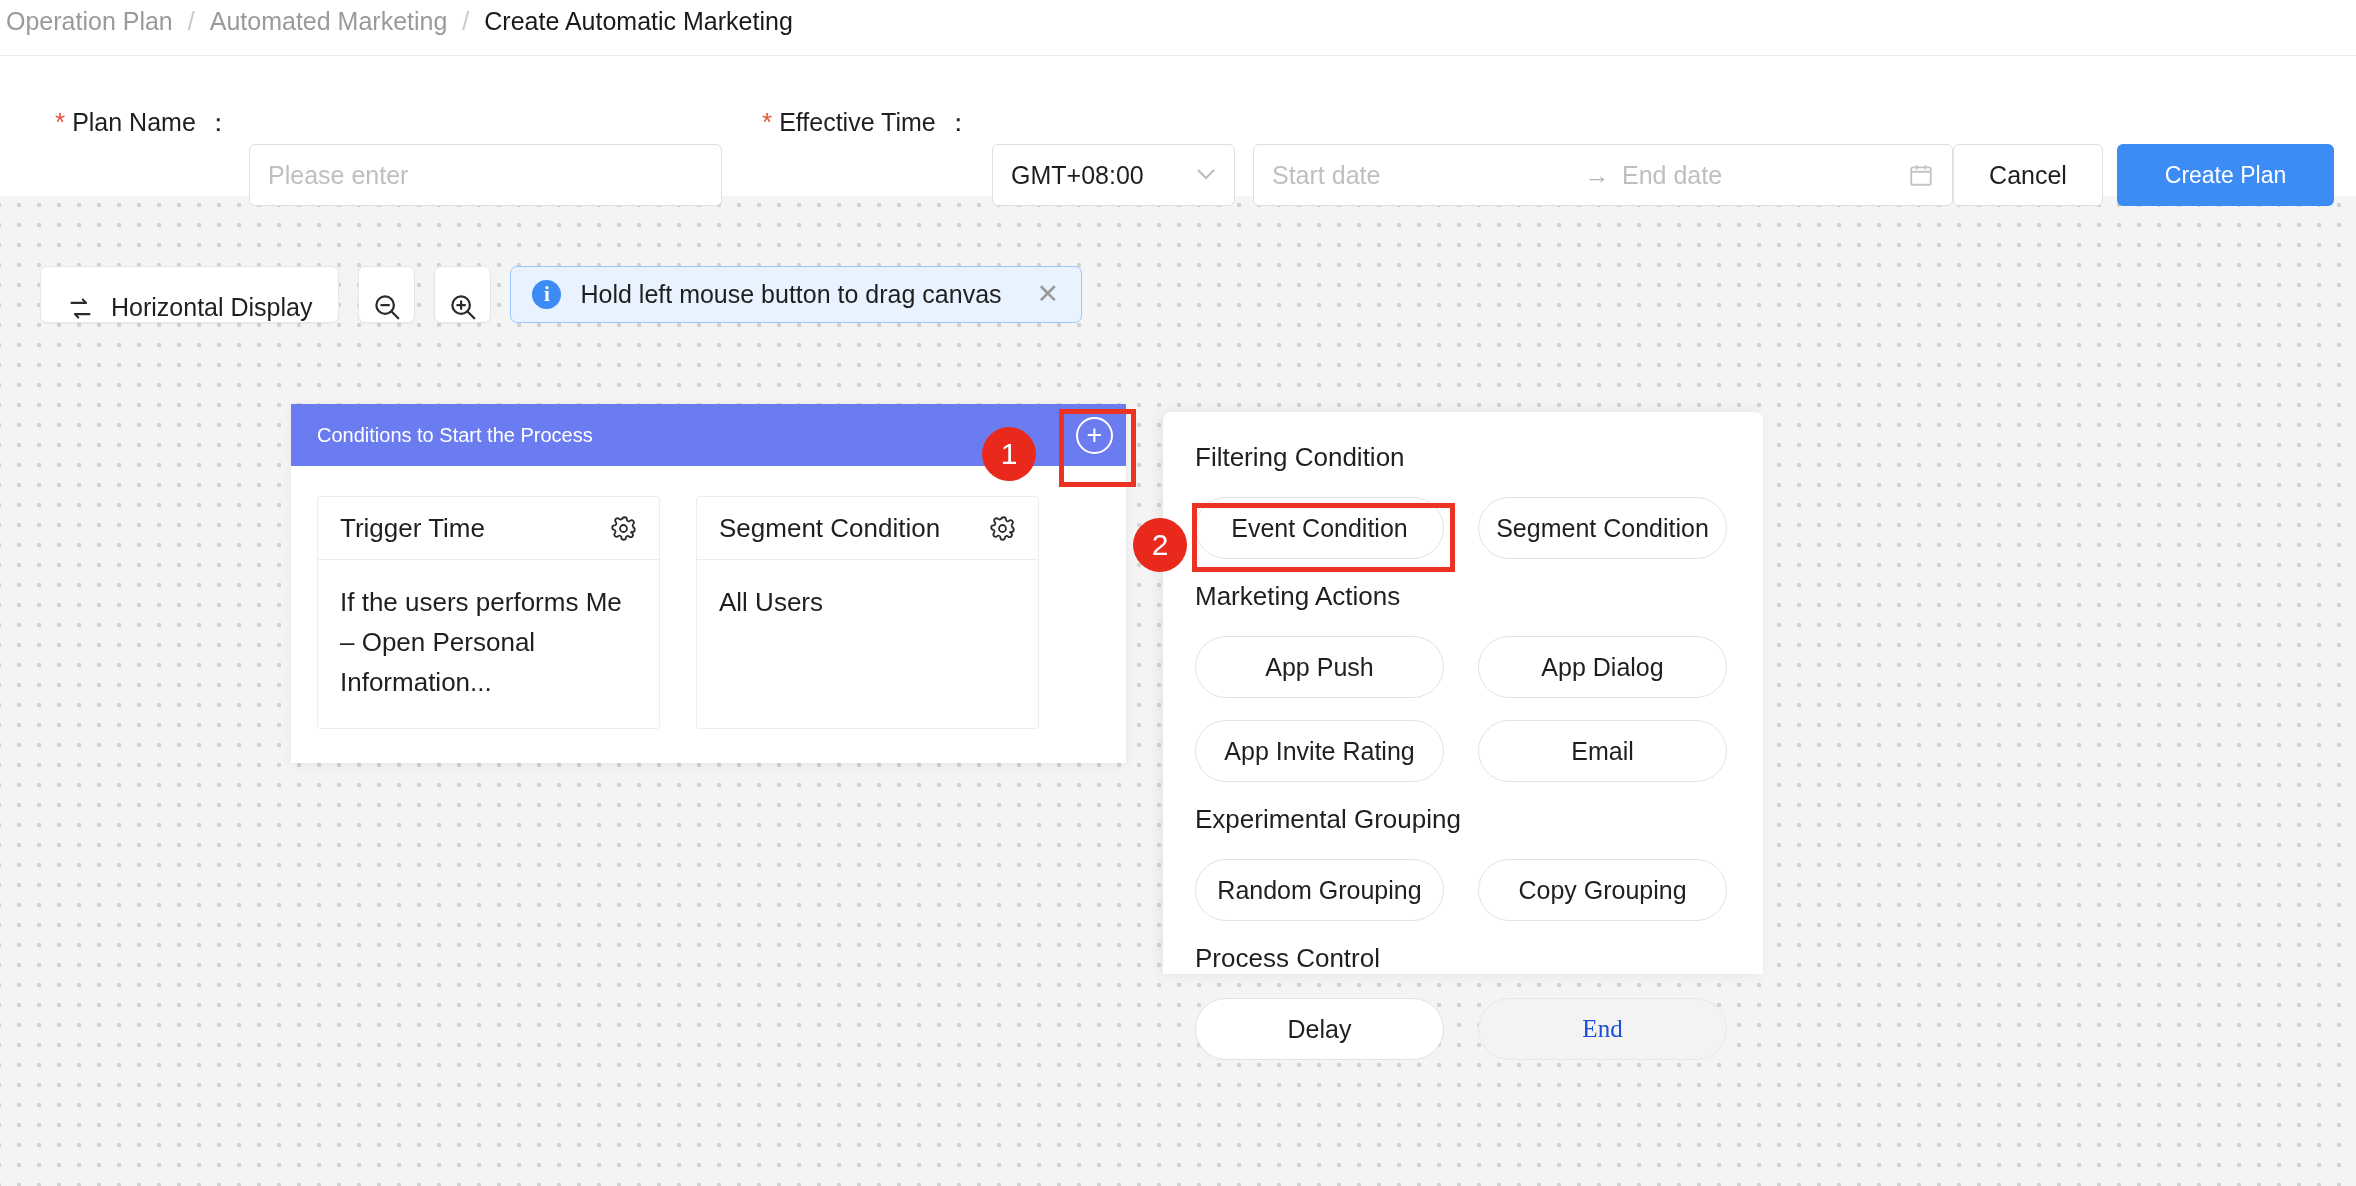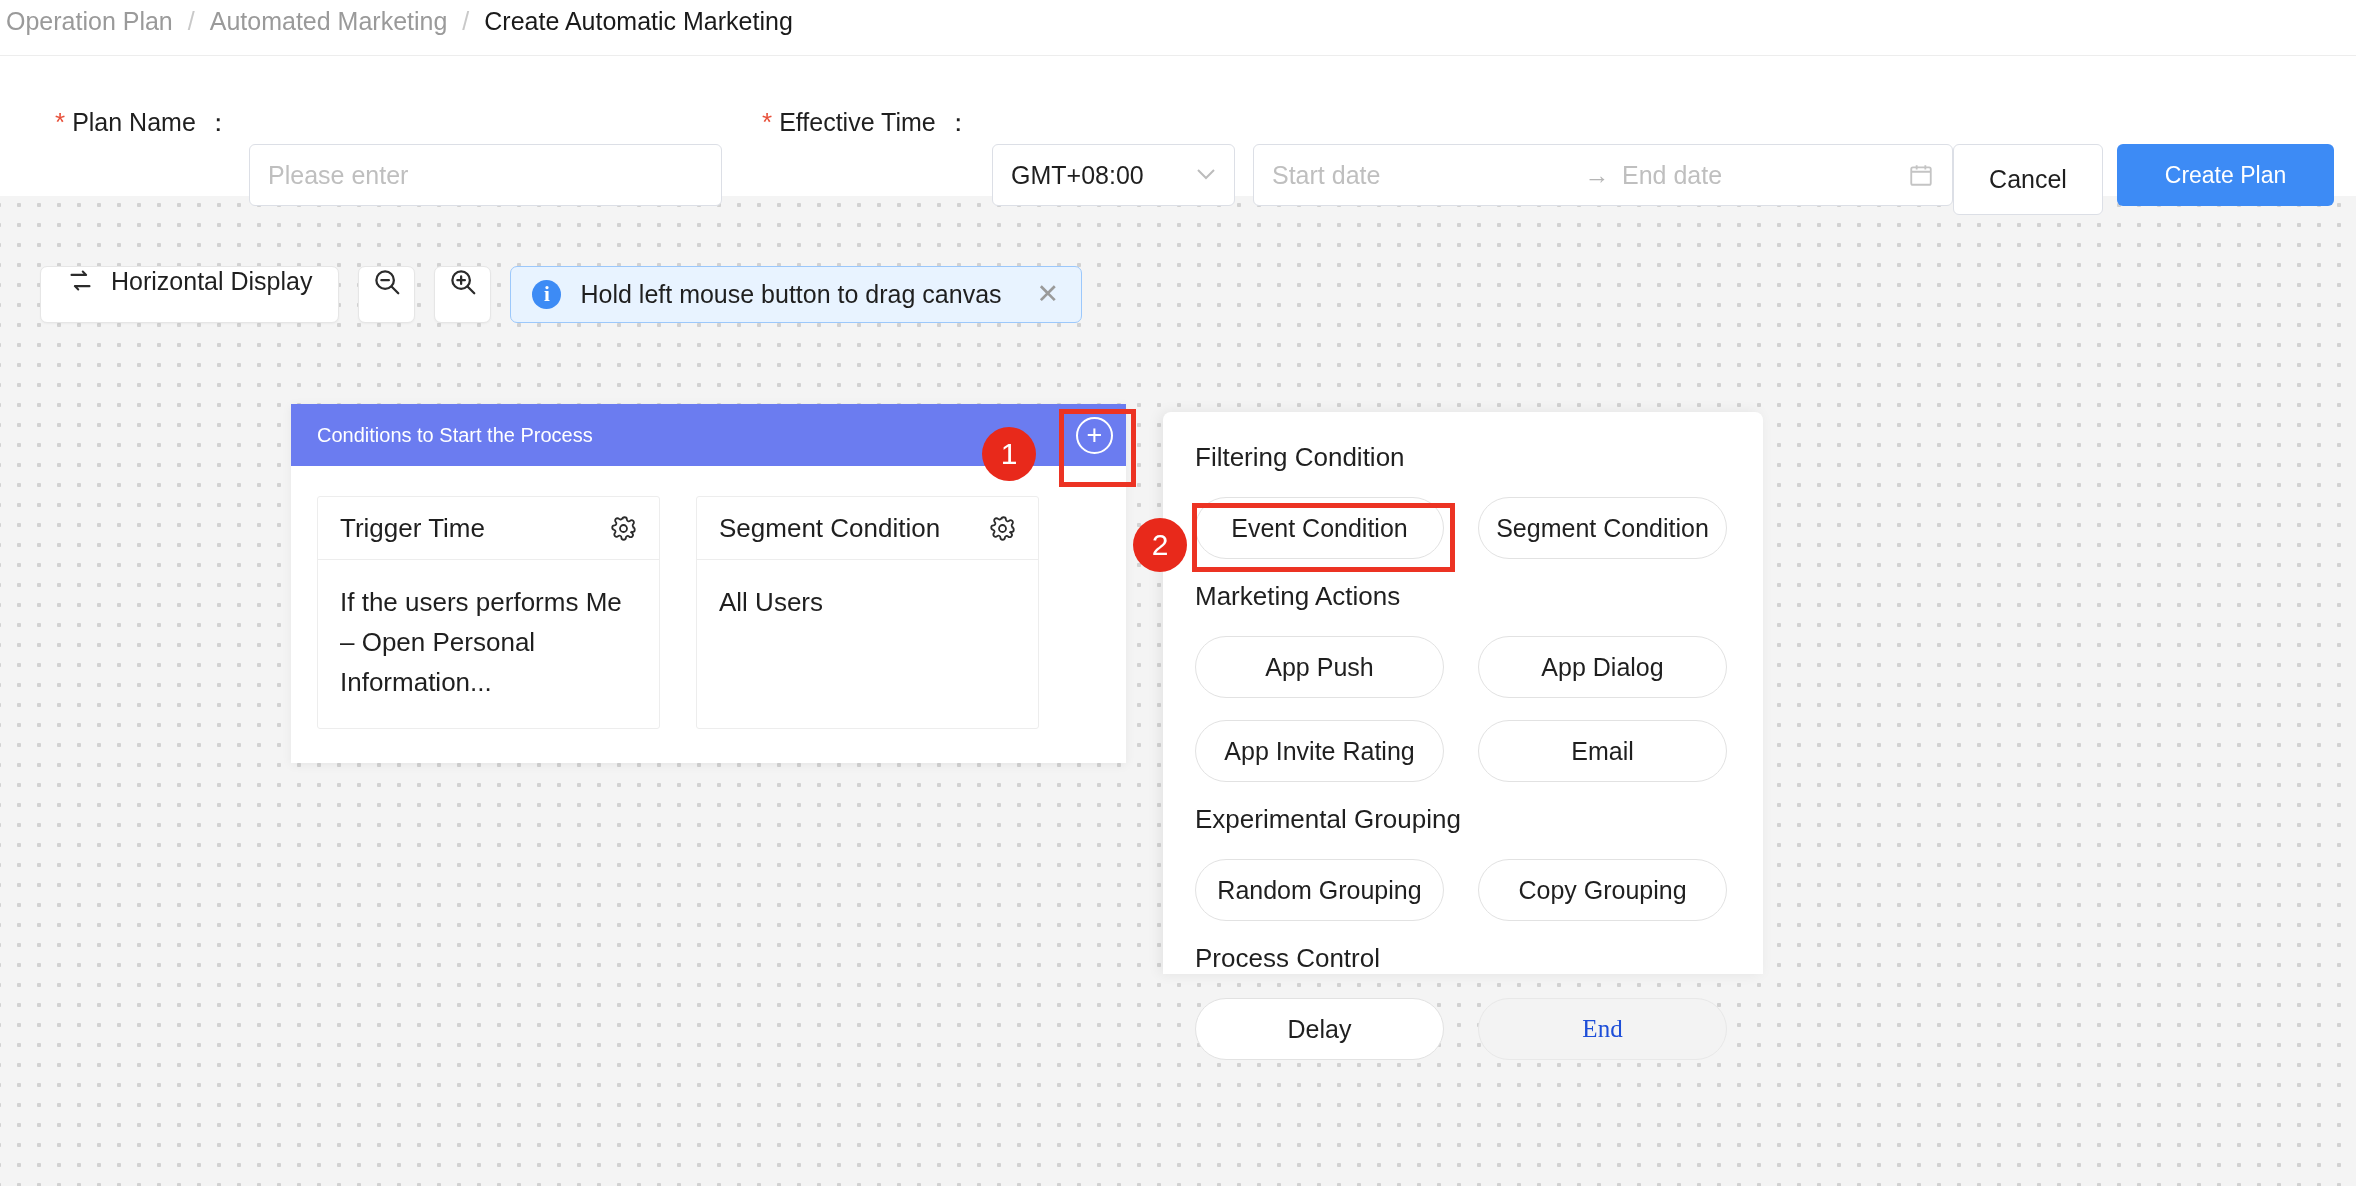--- a/index.html
+++ b/index.html
@@ -62,21 +62,21 @@
     border: 1px solid #dcdfe6; border-radius: 6px; background: #fff;
     display: flex; align-items: center; padding: 0 18px;
     font-size: 25px; color: #bfbfbf;
   }
   .dr-start { width: 300px; }
   .dr-arrow { color: #b5b5b5; font-size: 25px; width: 50px; text-align: center; }
   .dr-end { flex: 1; }
   .cal-icon { color: #c4c4c4; display: flex; align-items: center; }
 
   .btn-cancel {
-    position: absolute; left: 1953px; top: 88px; width: 150px; height: 71px;
+    position: absolute; left: 1953px; top: 88px; width: 150px; height: 62px;
     border: 1px solid #dcdfe6; border-radius: 6px; background: #fff;
     display: flex; align-items: center; justify-content: center;
     font-size: 25px; color: #1f1f1f;
   }
   .btn-create {
     position: absolute; left: 2117px; top: 88px; width: 217px; height: 62px;
     border-radius: 6px; background: #3d8bf5;
     display: flex; align-items: center; justify-content: center;
     font-size: 23px; color: #ffffff;
   }
@@ -97,21 +97,21 @@
   }
   .wm {
     position: absolute; font-size: 21px; color: rgba(130,130,130,.16);
     transform: rotate(-22deg); white-space: nowrap; font-family: "Liberation Sans", sans-serif;
   }
 
   
   .toolbar { position: absolute; left: 40px; top: 70px; display: flex; align-items: center; gap: 19px; z-index: 20; }
   .tb-btn {
     height: 57px; background: #ffffff; border: 1px solid #e6e6e6; border-radius: 7px;
-    display: flex; align-items: flex-start; justify-content: center;
+    display: flex; align-items: flex-end; justify-content: center;
     box-shadow: 0 1px 2px rgba(0,0,0,.04);
   }
   .tb-wide { padding: 0 26px; gap: 17px; font-size: 25px; color: #1f1f1f; }
   .tb-sq { width: 57px; }
   .tb-ico { display: flex; align-items: center; justify-content: center; color: #2b2b2b; }
 
   .tip {
     height: 57px; background: #e8f3ff; border: 1px solid #9cc8fb; border-radius: 7px;
     display: flex; align-items: center; gap: 19px; padding: 0 22px 0 21px;
     font-size: 25px; color: #1f1f1f;

